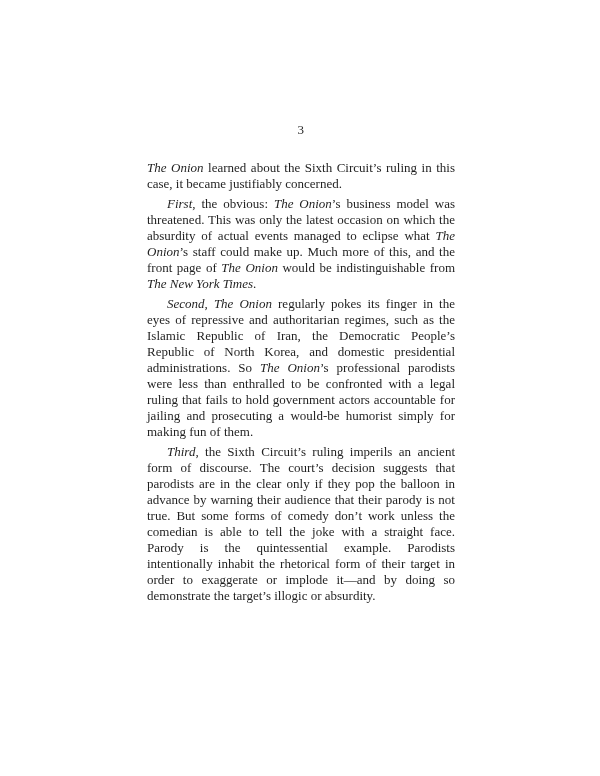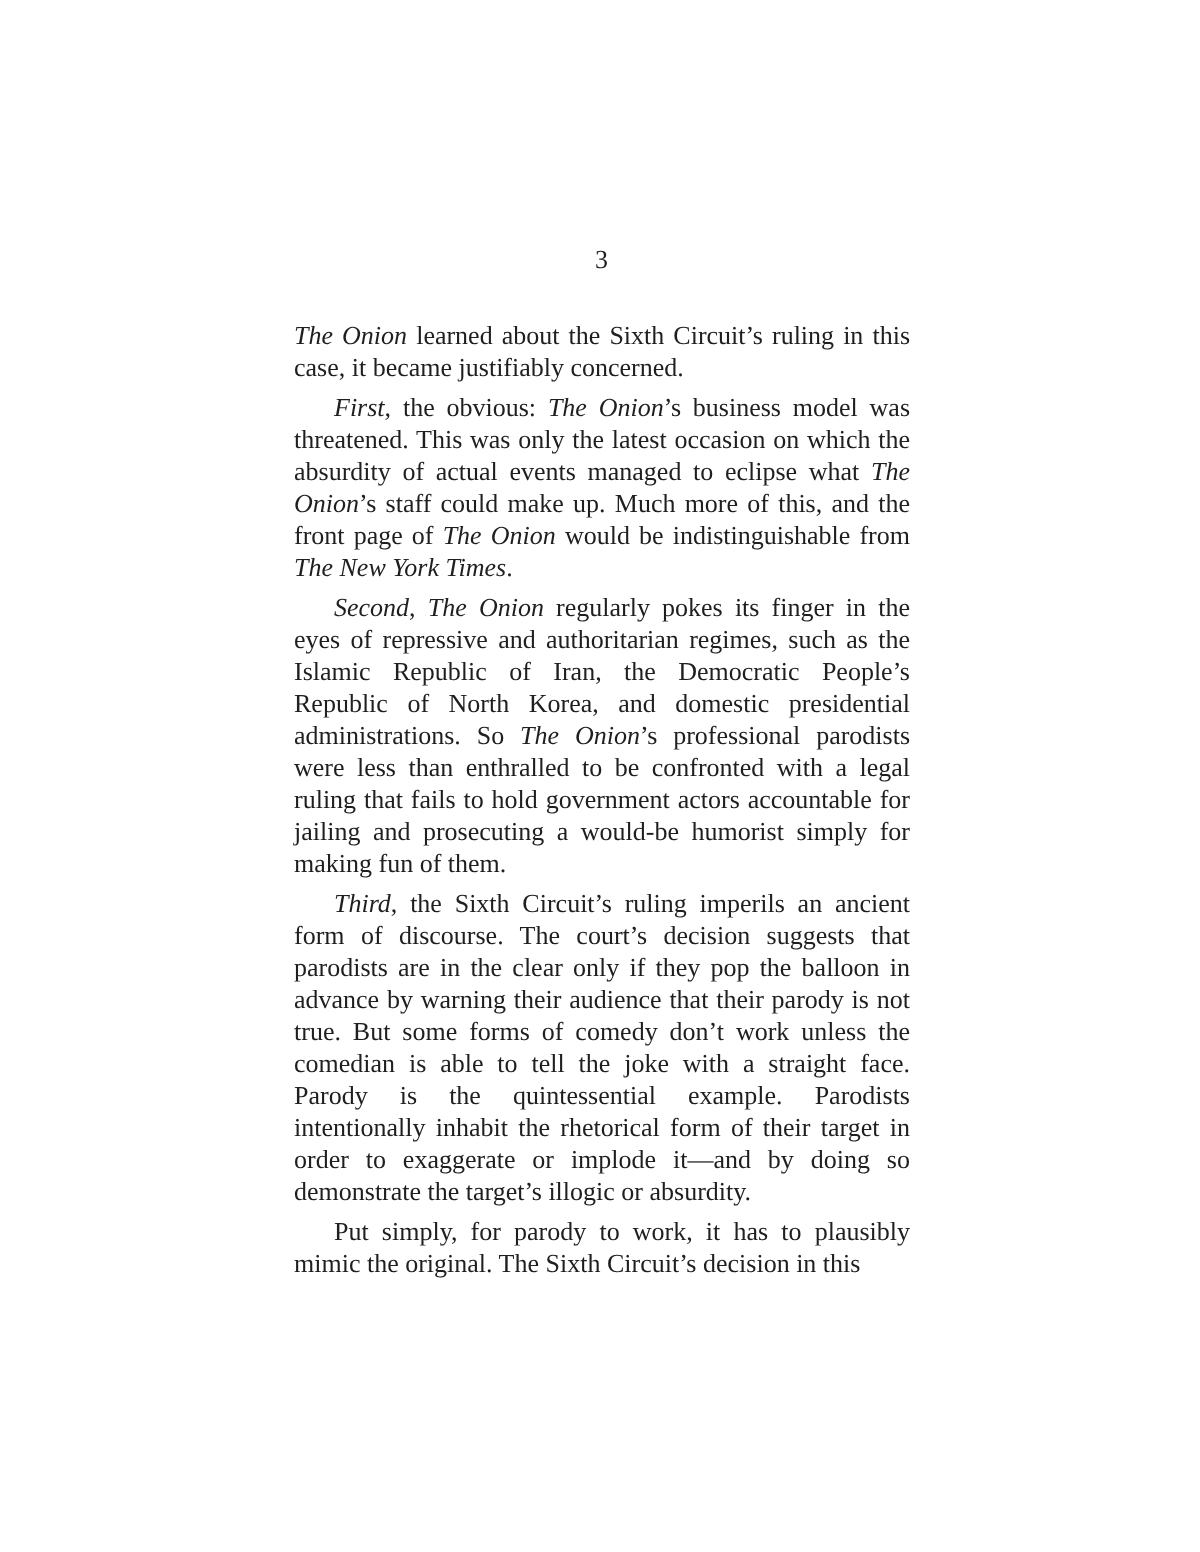--- a/index.html
+++ b/index.html
@@ -47,16 +47,15 @@
 <body>
 
 <main class="page">
   <div class="text-block">
     <div class="page-number">3</div>
     <div>
         <p class="para"><i>The Onion</i><span> learned about the Sixth Circuit’s ruling in this case, it became justifiably concerned.</span></p>
         <p class="para indent"><i>First</i><span>, the obvious: </span><i>The Onion</i><span>’s business model was threatened. This was only the latest occasion on which the absurdity of actual events managed to eclipse what </span><i>The Onion</i><span>’s staff could make up. Much more of this, and the front page of </span><i>The Onion</i><span> would be indistinguishable from </span><i>The New York Times</i><span>.</span></p>
         <p class="para indent"><i>Second</i><span>, </span><i>The Onion</i><span> regularly pokes its finger in the eyes of repressive and authoritarian regimes, such as the Islamic Republic of Iran, the Democratic People’s Republic of North Korea, and domestic presidential administrations. So </span><i>The Onion</i><span>’s professional parodists were less than enthralled to be confronted with a legal ruling that fails to hold government actors accountable for jailing and prosecuting a would-be humorist simply for making fun of them.</span></p>
         <p class="para indent"><i>Third</i><span>, the Sixth Circuit’s ruling imperils an ancient form of discourse. The court’s decision suggests that parodists are in the clear only if they pop the balloon in advance by warning their audience that their parody is not true. But some forms of comedy don’t work unless the comedian is able to tell the joke with a straight face. Parody is the quintessential example. Parodists intentionally inhabit the rhetorical form of their target in order to exaggerate or implode it—and by doing so demonstrate the target’s illogic or absurdity.</span></p>
-        <p class="para indent"><span>Put simply, for parody to work, it has to plausibly mimic the original. The Sixth Circuit’s decision in this</span></p>
       </div>
   </div>
 </main>
 
 </body></html>

